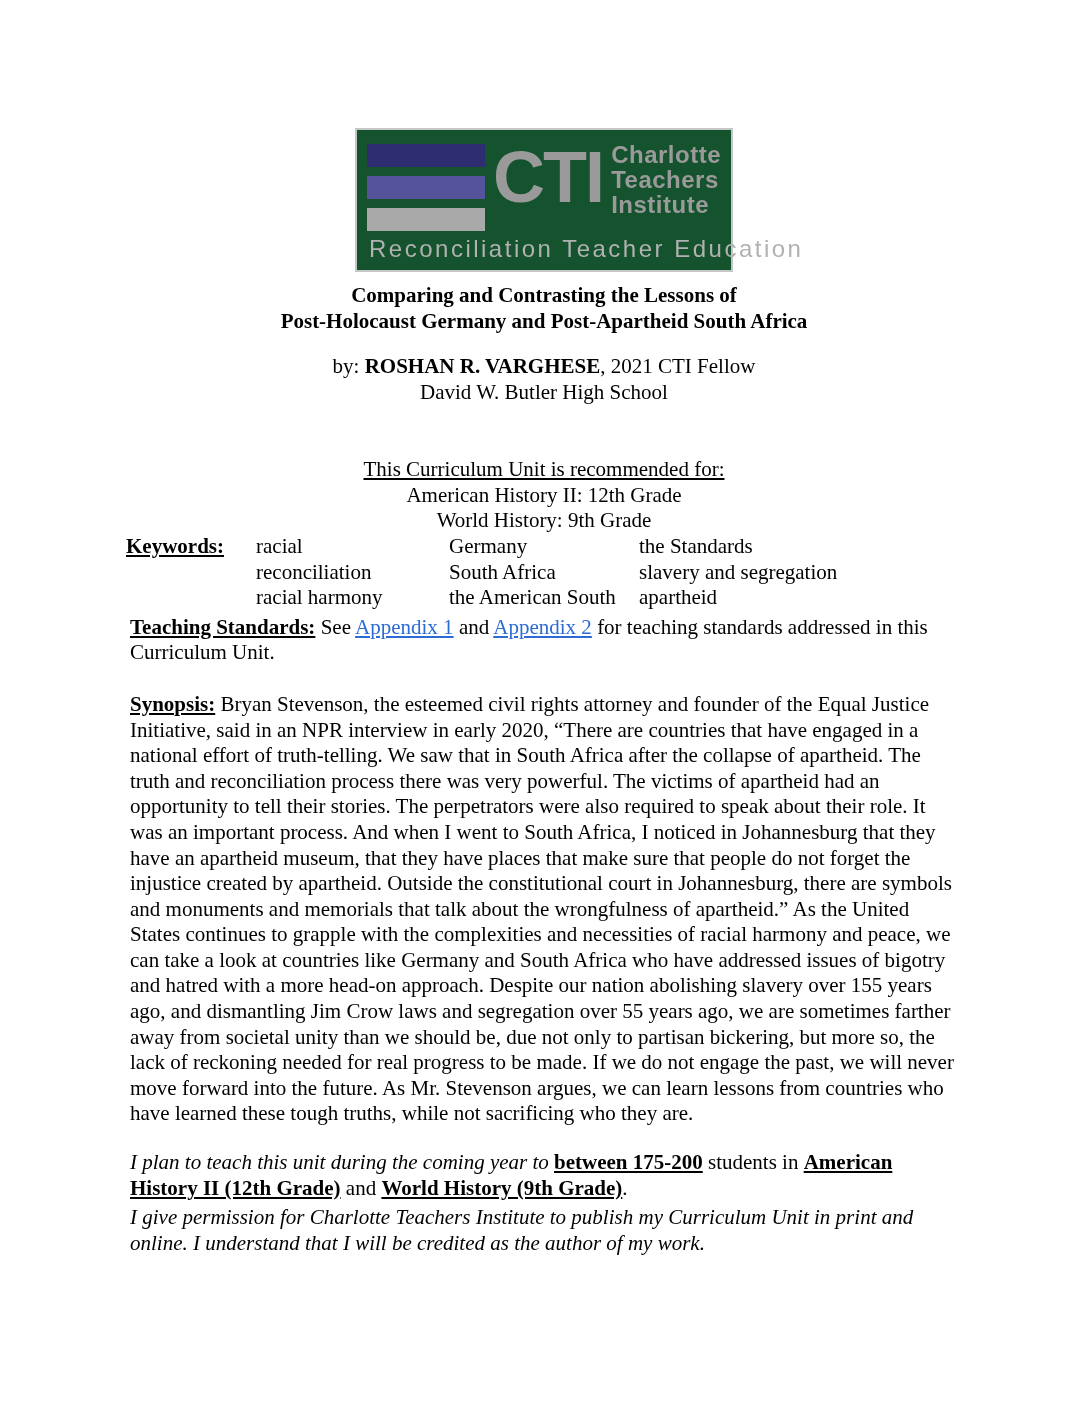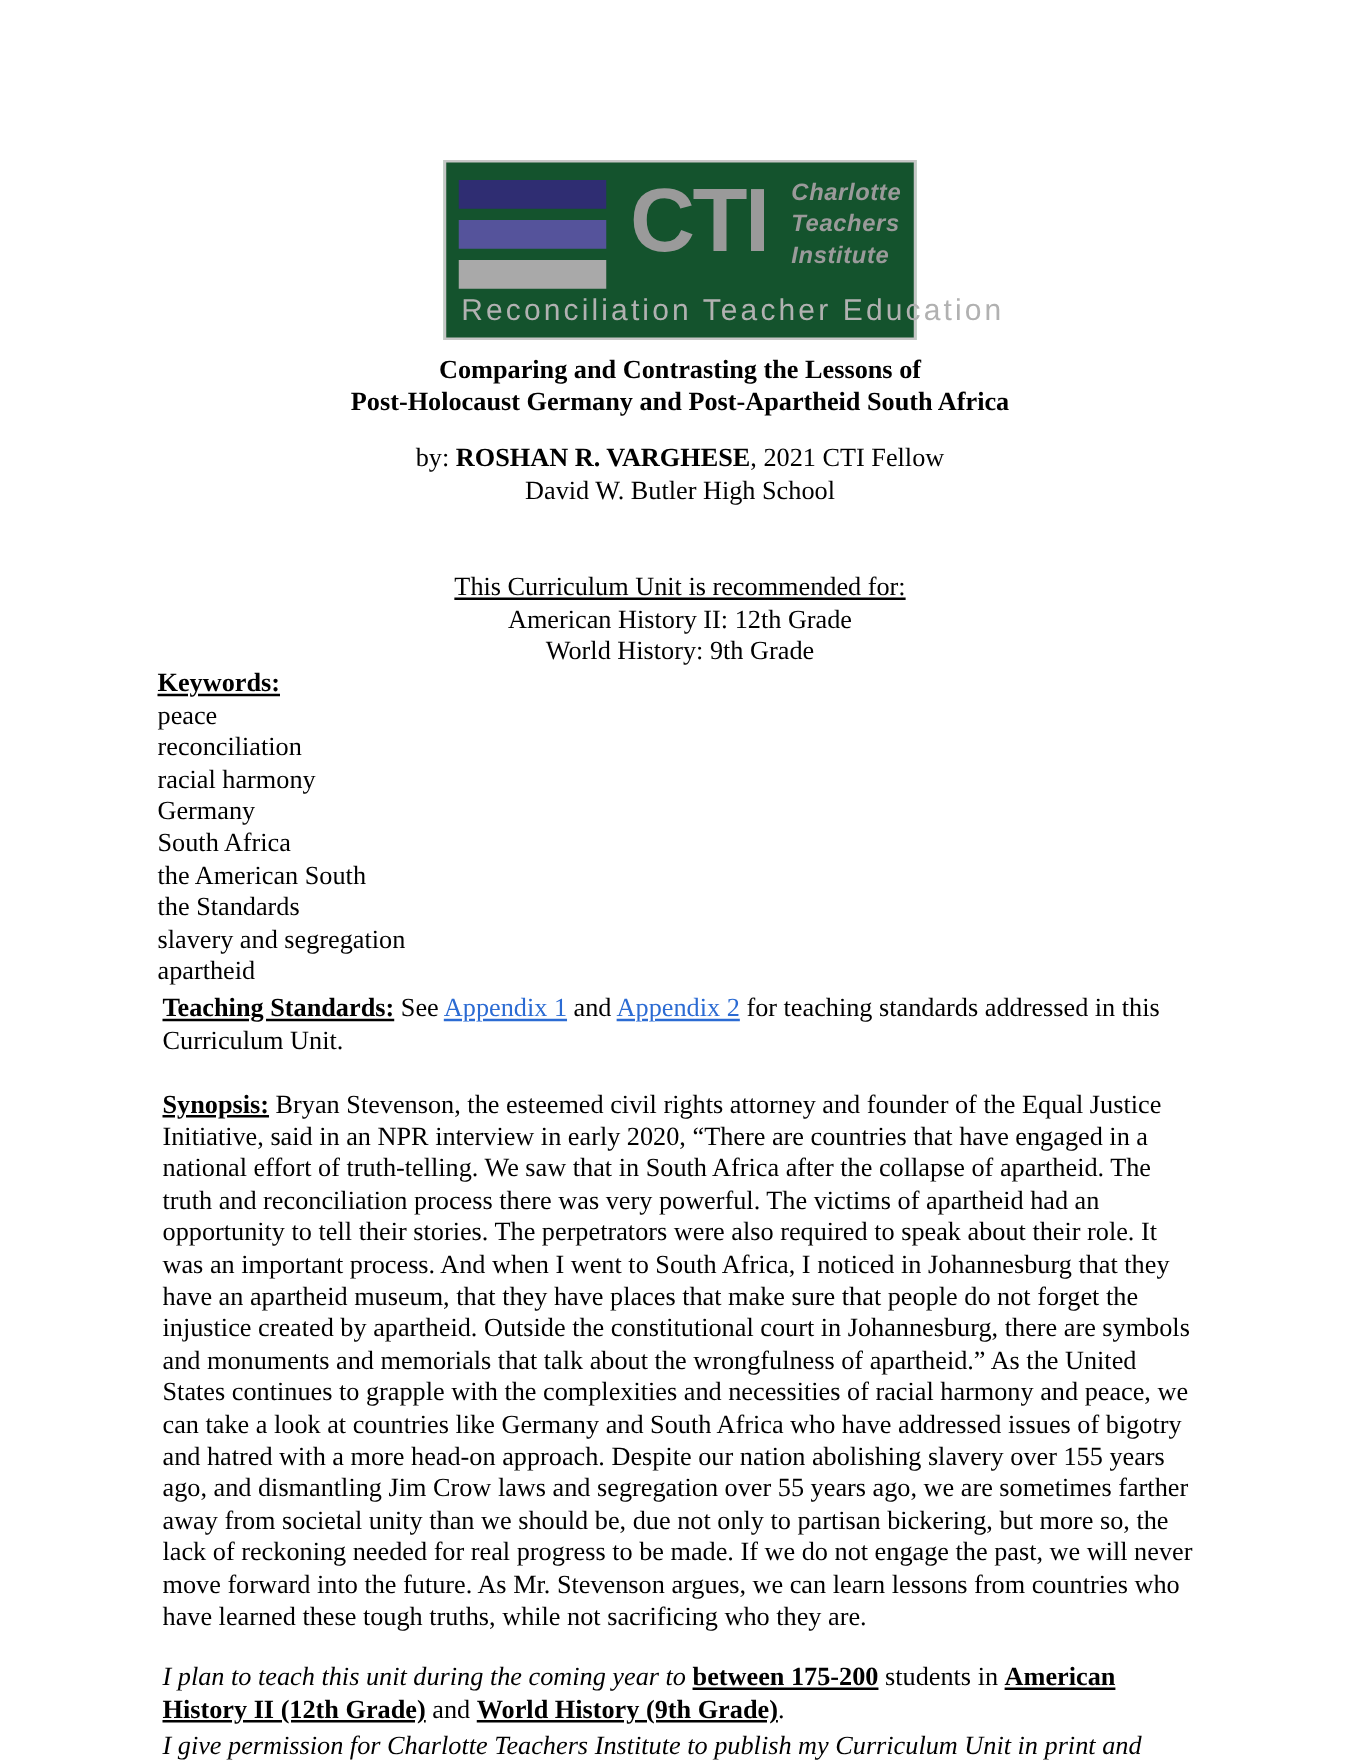--- a/index.html
+++ b/index.html
@@ -36,25 +36,24 @@
     line-height: 84px;
     font-weight: bold;
     letter-spacing: -2px;
     color: var(--logo-text-gray, #9a9a9a);
     margin-top: -6px;
   }
   .logo-name {
     flex: 0 0 auto;
     color: var(--logo-text-gray, #9a9a9a);
     font-weight: bold;
-    font-size: 19px;
+    font-size: 24px;
     line-height: 25px;
     letter-spacing: 0.5px;
     padding-top: 1px;
-    font-style: italic;
   }
   .logo-tagline {
     color: var(--logo-tagline-gray, #b1b1b1);
     font-size: 24px;
     letter-spacing: 2.5px;
     padding: 4px 0 2px 2px;
     white-space: nowrap;
   }
 
   
@@ -65,21 +64,21 @@
     line-height: 25.6px;
   }
   .centered { text-align: center; }
   .title-block { font-weight: bold; line-height: 26px; }
   .gap-1 { height: 20px; }
   .gap-2 { height: 26px; }
   .u { text-decoration: underline; }
   .bu { font-weight: bold; text-decoration: underline; }
   .link { color: var(--link-blue, #2b6bd3); text-decoration: underline; cursor: pointer; }
 
-  .keywords-row { display: flex; flex-direction: column; }
+  .keywords-row { display: flex; }
   .kw-label { width: 130px; flex: 0 0 auto; }
   .kw-col-1 { width: 193px; flex: 0 0 auto; }
   .kw-col-2 { width: 190px; flex: 0 0 auto; }
   .kw-col-3 { flex: 1 1 auto; }
 
   .para { margin: 4px; }
   .synopsis { margin-top: 26px; }
   .plan { margin-top: 23px; }
   .italic { font-style: italic; }
 </style>
@@ -126,21 +125,21 @@
       <div class="u">This Curriculum Unit is recommended for:</div>
       <div>American History II: 12th Grade</div>
       <div>World History: 9th Grade</div>
     </div>
 
     <div class="keywords-row">
       <div class="kw-label">
         <span class="bu">Keywords:</span>
       </div>
       <div class="kw-col-1">
-        <div>peace</div>
+        <div>racial</div>
         <div>reconciliation</div>
         <div>racial harmony</div>
       </div>
       <div class="kw-col-2">
         <div>Germany</div>
         <div>South Africa</div>
         <div>the American South</div>
       </div>
       <div class="kw-col-3">
         <div>the Standards</div>

